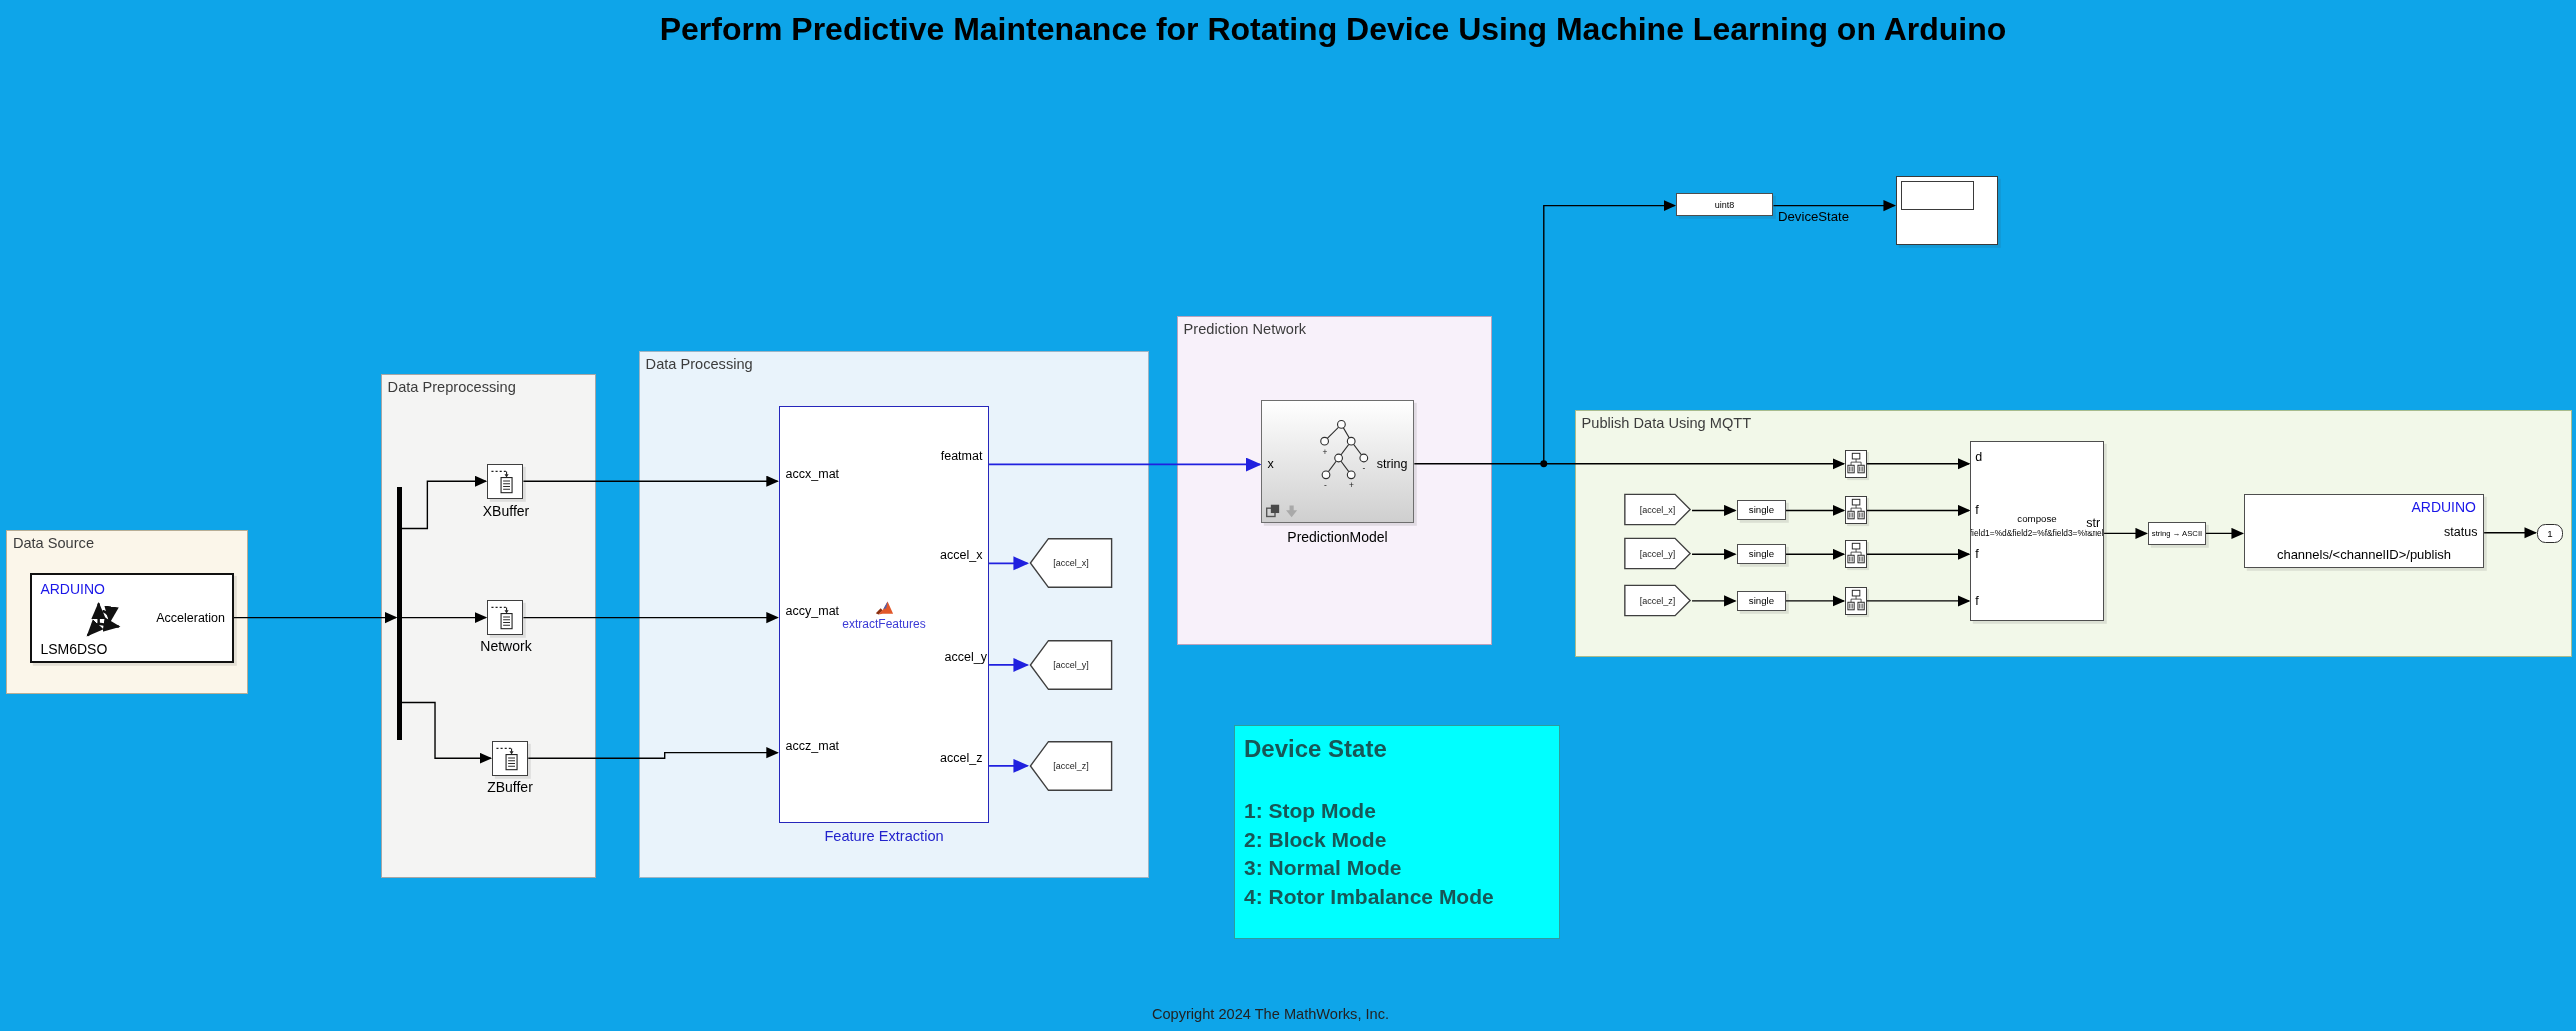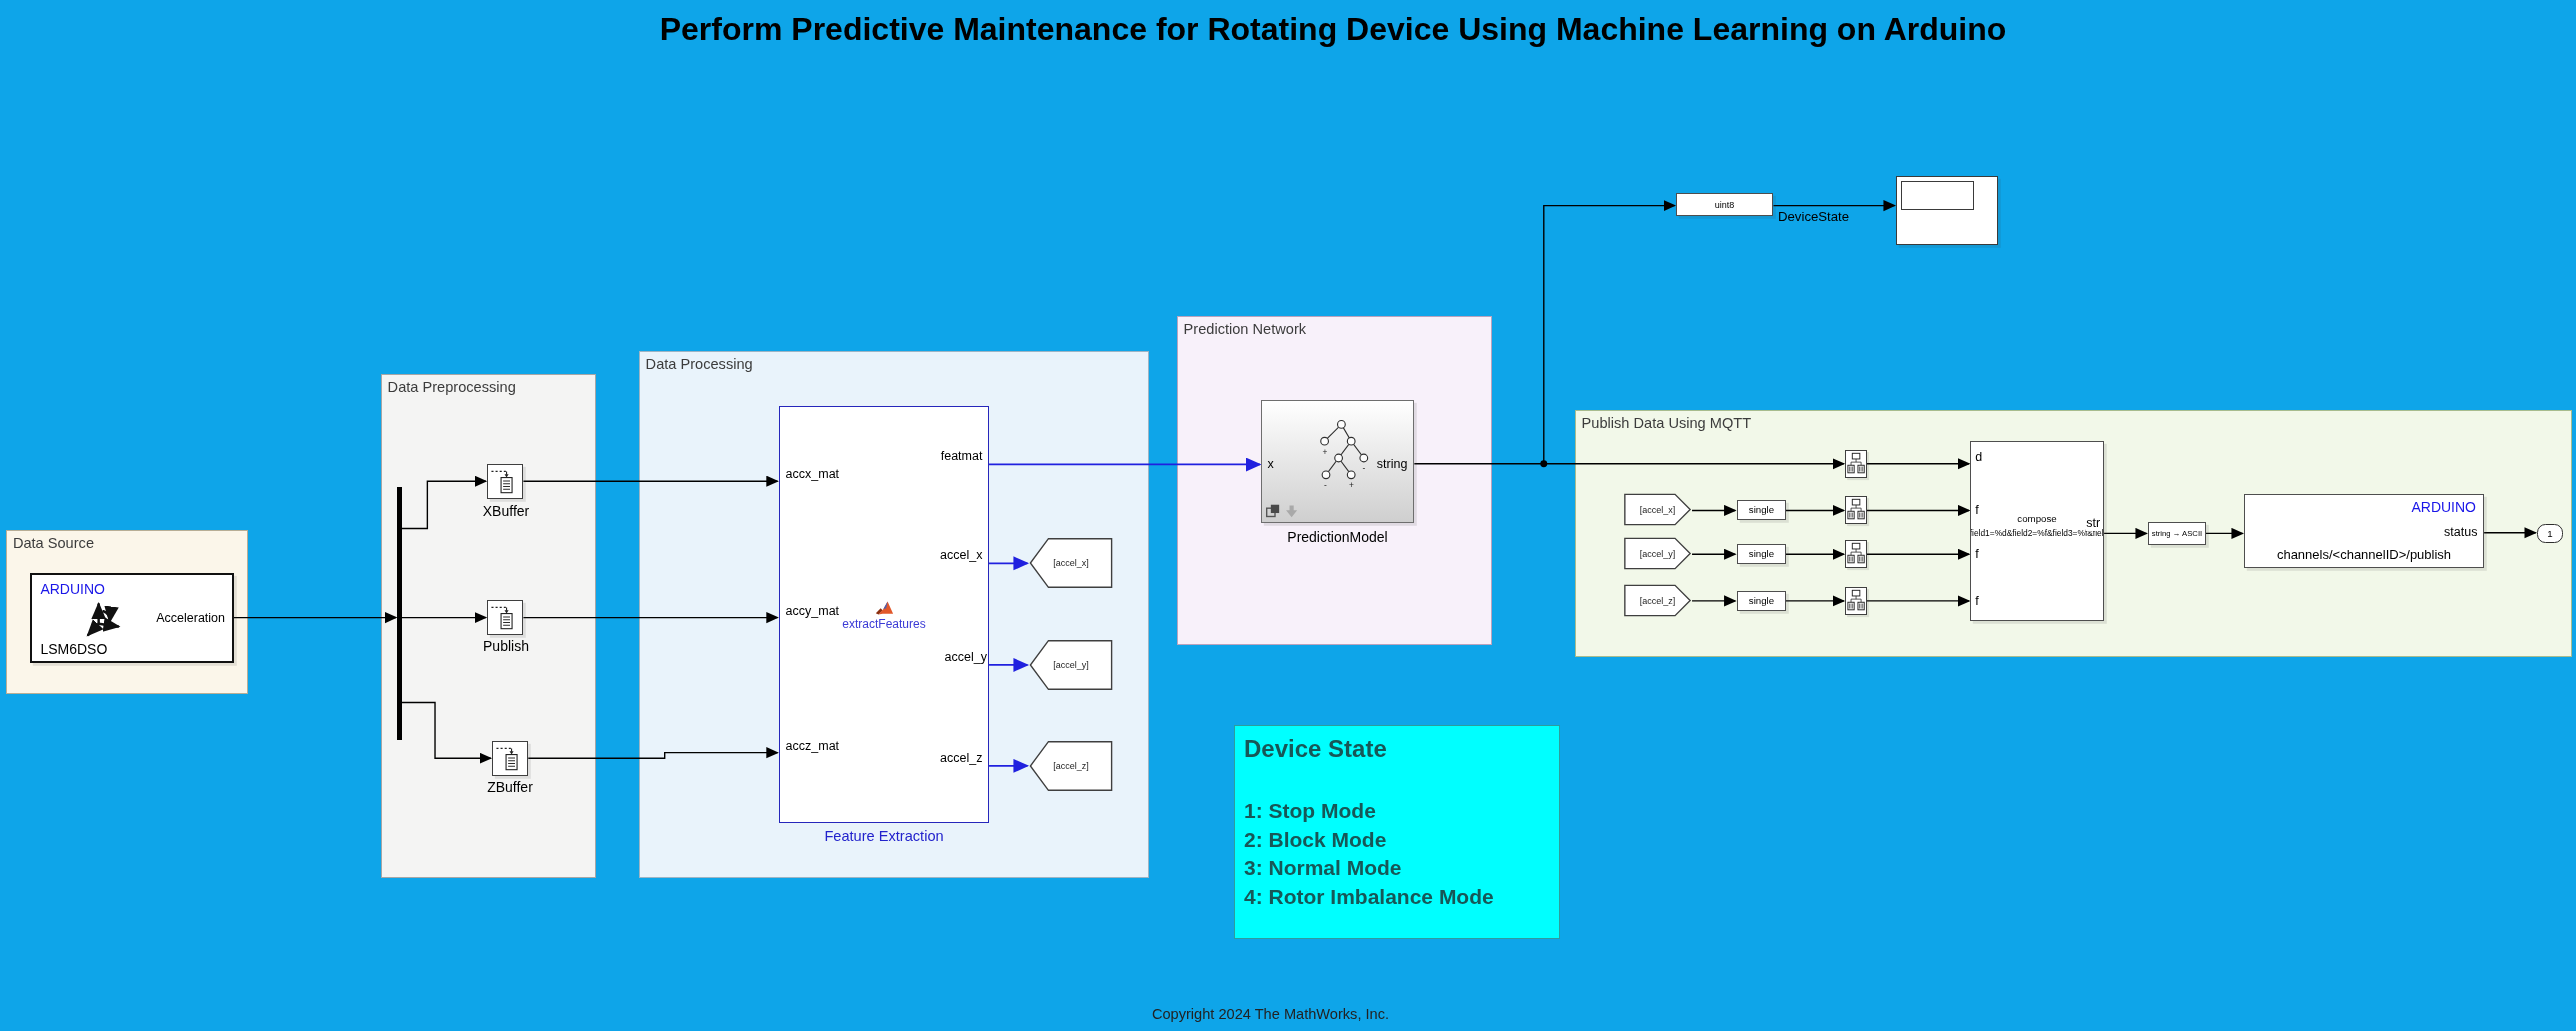--- a/index.html
+++ b/index.html
@@ -172,21 +172,21 @@
       <path d="M24,13 L27,18 L30,13 Z" fill="#222"></path>
       <rect x="19" y="18" width="16" height="22" fill="#fff" stroke="#222" stroke-width="1.6"></rect>
       <g stroke="#222" stroke-width="1.4">
           <line x1="22" y1="23" x2="32" y2="23"></line>
           <line x1="22" y1="27" x2="32" y2="27"></line>
           <line x1="22" y1="31" x2="32" y2="31"></line>
           <line x1="22" y1="35" x2="32" y2="35"></line>
         </g>
     </svg>
   </div>
-  <div class="blk-label" style="left:464px;top:638px;width:84px;">Publish</div>
+  <div class="blk-label" style="left:464px;top:638px;width:84px;">Network</div>
 
   <div class="abs block buffer" style="left:492px;top:741px;">
     <svg width="33" height="32" viewBox="0 0 48 46">
       <path d="M5,9 H27" stroke="#222" stroke-width="1.6" stroke-dasharray="3,3" fill="none"></path>
       <path d="M27,9 V14" stroke="#222" stroke-width="1.6" fill="none"></path>
       <path d="M24,13 L27,18 L30,13 Z" fill="#222"></path>
       <rect x="19" y="18" width="16" height="22" fill="#fff" stroke="#222" stroke-width="1.6"></rect>
       <g stroke="#222" stroke-width="1.4">
           <line x1="22" y1="23" x2="32" y2="23"></line>
           <line x1="22" y1="27" x2="32" y2="27"></line>

